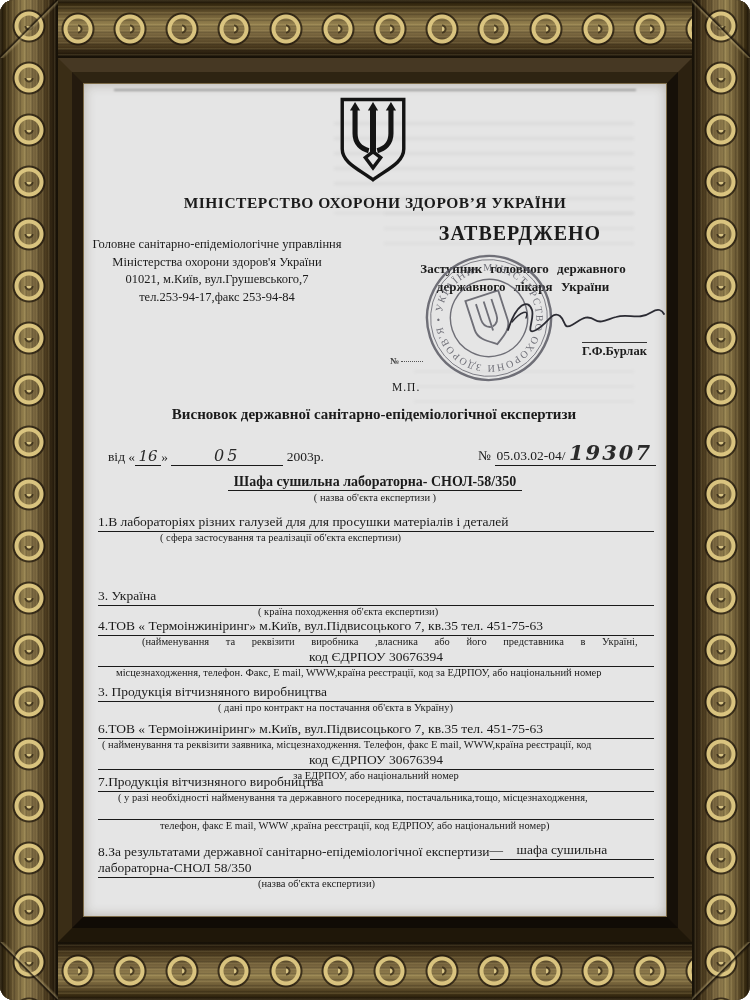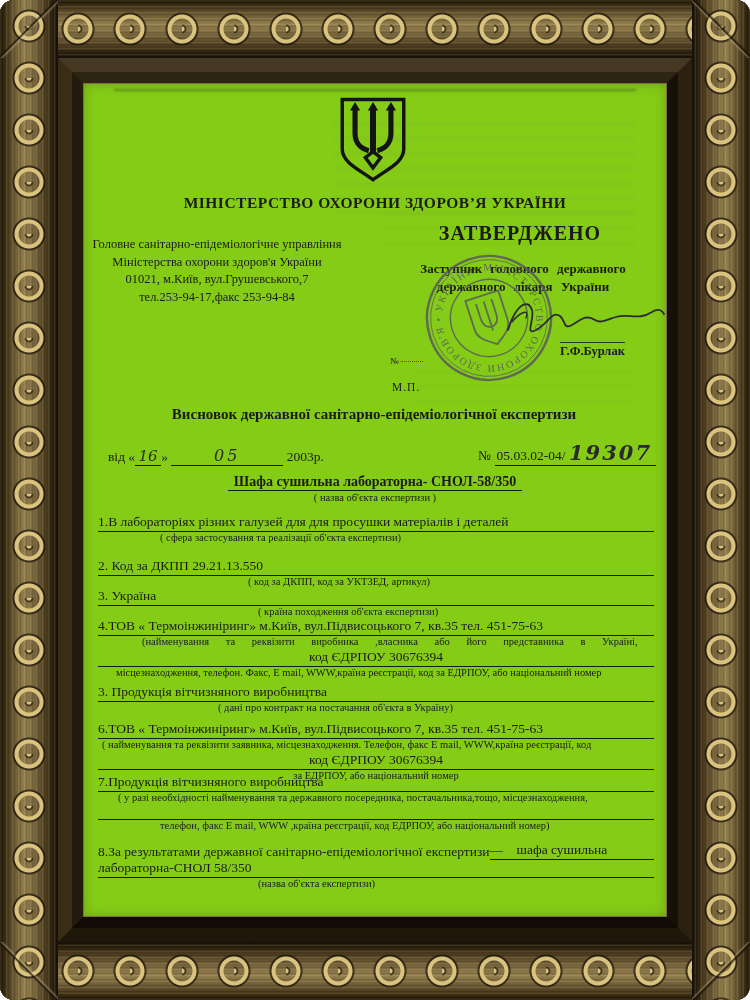--- a/index.html
+++ b/index.html
@@ -43,41 +43,41 @@
   .strip.right{right:0;transform:scaleX(-1);}
   .miter{position:absolute;width:58px;height:58px;pointer-events:none;}
   .miter.tl{top:0;left:0;background:linear-gradient(135deg, rgba(0,0,0,0) 47%, rgba(18,12,5,0.85) 49.5%, rgba(232,212,152,0.35) 51%, rgba(0,0,0,0) 54%);}
   .miter.tr{top:0;right:0;background:linear-gradient(45deg, rgba(0,0,0,0) 47%, rgba(232,212,152,0.35) 49.5%, rgba(18,12,5,0.85) 51%, rgba(0,0,0,0) 54%);}
   .miter.br{bottom:0;right:0;background:linear-gradient(135deg, rgba(0,0,0,0) 47%, rgba(232,212,152,0.35) 49.5%, rgba(18,12,5,0.85) 51%, rgba(0,0,0,0) 54%);}
   .miter.bl{bottom:0;left:0;background:linear-gradient(45deg, rgba(0,0,0,0) 47%, rgba(18,12,5,0.85) 49.5%, rgba(232,212,152,0.35) 51%, rgba(0,0,0,0) 54%);}
   .bevel-outer{position:absolute;inset:58px;border:14px solid;border-color:#463823 #2c2110 #1f1709 #3a2d16;}
   .bevel-inner{position:absolute;inset:72px;border:12px solid;border-color:#2e2412 #161008 #100b05 #241a0e;}
   
   .page{
-    position:absolute;inset:84px;background:#84cc16;overflow:hidden;
+    position:absolute;inset:84px;background:#e5e5e5;overflow:hidden;
     box-shadow:inset 0 0 12px rgba(60,50,30,0.28), 0 0 0 1px #7d6c49;
     color:#1b1b1b;
   }
   .topline{position:absolute;top:5px;left:30px;right:30px;height:2px;background:rgba(40,40,40,0.35);filter:blur(1px);}
   .ghost{position:absolute;filter:blur(1.4px);pointer-events:none;
     background:repeating-linear-gradient(180deg, rgba(105,105,105,0.16) 0 3px, rgba(0,0,0,0) 3px, rgba(0,0,0,0) 15px);}
   
   .trident{position:absolute;left:244px;top:12px;width:90px;height:94px;}
   .ministry{position:absolute;top:110px;left:0;right:0;text-align:center;
     font-size:15.5px;font-weight:600;letter-spacing:0.5px;}
   .approved{position:absolute;top:138px;left:300px;width:272px;text-align:center;
     font-size:20px;font-weight:bold;letter-spacing:1px;}
   .issuer{position:absolute;top:152px;left:-10px;width:286px;text-align:center;
     font-size:12.5px;line-height:1.4;}
   .approver{position:absolute;top:176px;left:296px;width:286px;text-align:center;
     font-size:13px;font-weight:600;word-spacing:5px;line-height:1.35;}
   .stamp{position:absolute;left:339px;top:168px;width:132px;height:132px;
     transform:rotate(-18deg);opacity:0.82;}
   .signature{position:absolute;left:418px;top:204px;width:166px;height:62px;}
-  .approver-name{position:absolute;left:476px;top:258px;font-size:12.5px;font-weight:bold;
+  .approver-name{position:absolute;left:498px;top:258px;font-size:12.5px;font-weight:bold;
     border-top:1px solid #333;padding-top:1px;}
   .stamp-note{position:absolute;left:306px;top:272px;font-size:9px;font-weight:bold;color:#444;}
   .stamp-note::after{content:"";display:inline-block;width:22px;height:4px;
     border-bottom:1px dotted #555;margin-left:2px;transform:translateY(-2px);}
   .mp{position:absolute;left:308px;top:297px;font-size:11.5px;letter-spacing:1px;}
   
   .doc-title{position:absolute;top:322px;left:0;right:2px;text-align:center;
     font-size:15px;font-weight:bold;}
   .date-row{position:absolute;top:356px;left:24px;right:10px;display:flex;
     justify-content:space-between;align-items:flex-end;font-size:13.5px;}
@@ -196,24 +196,20 @@
     <div class="object-line">
       <span class="u-inline">Шафа сушильна лабораторна- СНОЛ-58/350</span>
     </div>
     <div class="object-caption">( назва об'єкта експертизи )</div>
 
     <div class="item" style="top:430px;">
       <span class="line">1.В лабораторіях різних галузей для  для  просушки матеріалів і деталей</span>
       <div class="caption" style="margin-left:62px;">( сфера застосування та реалізації об'єкта експертизи)</div>
     </div>
 
-    <div class="item" style="top:474px;">
-      <span class="line">2.  Код за ДКПП 29.21.13.550</span>
-      <div class="caption" style="margin-left:150px;">( код за ДКПП, код за УКТЗЕД, артикул)</div>
-    </div>
 
     <div class="item" style="top:504px;">
       <span class="line">3.  Україна</span>
       <div class="caption" style="margin-left:160px;">( країна походження об'єкта експертизи)</div>
     </div>
 
     <div class="item" style="top:534px;">
       <span class="line">4.ТОВ « Термоінжиніринг» м.Київ, вул.Підвисоцького 7, кв.35 тел. 451-75-63</span>
       <div class="caption spread" style="margin-left:44px;">(найменування та реквізити виробника ,власника або його представника в Україні,</div>
       <span class="code-line">код ЄДРПОУ 30676394</span>

